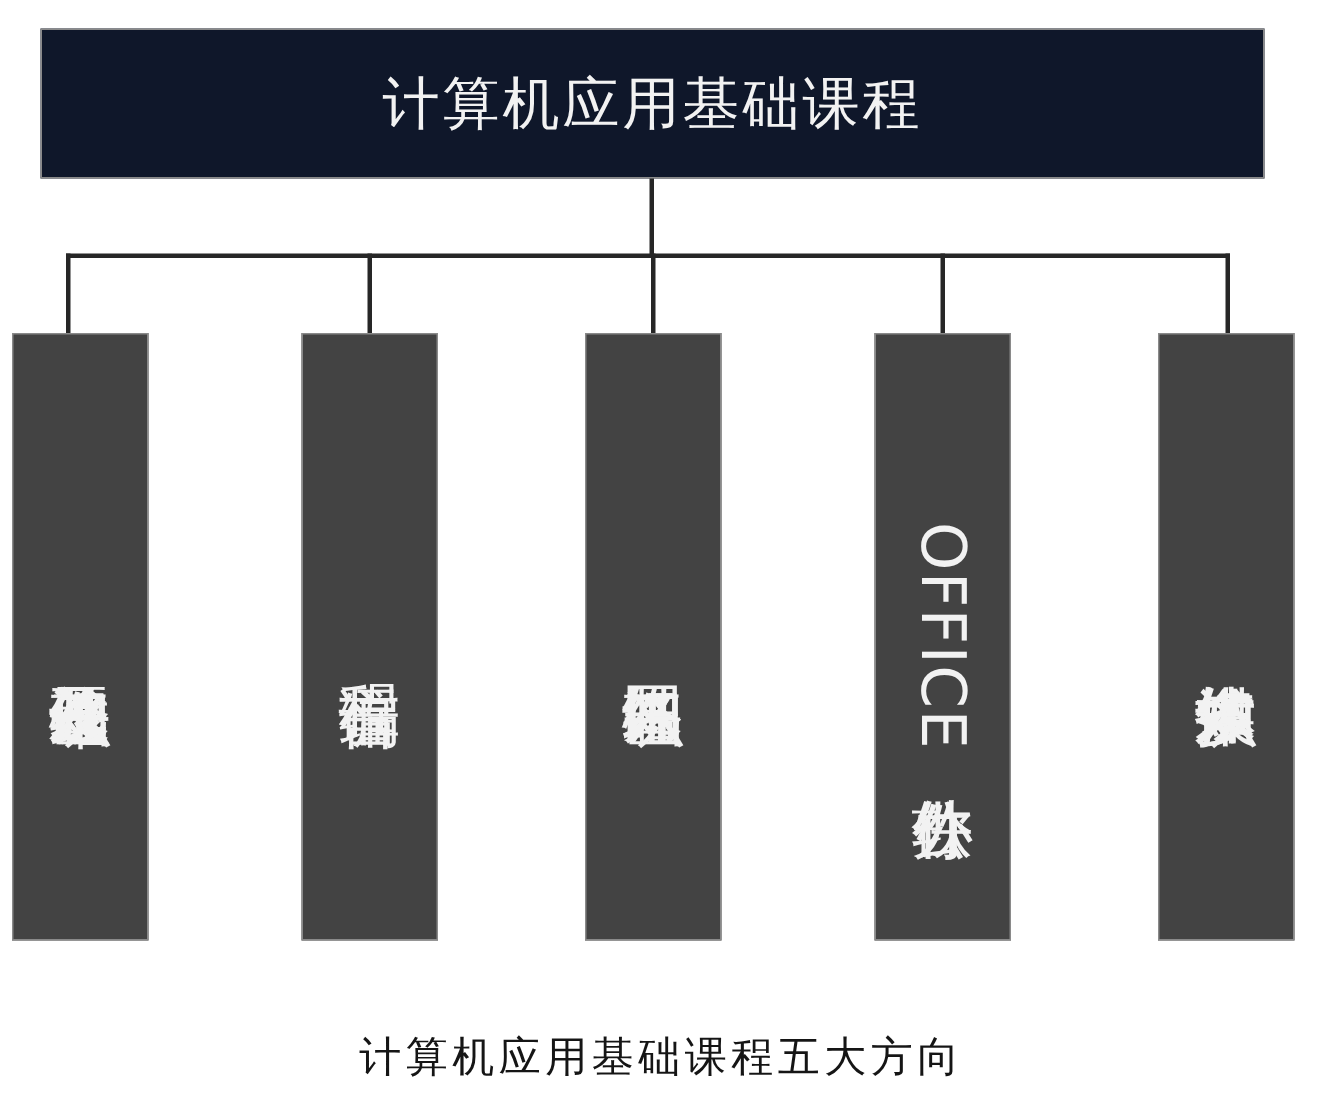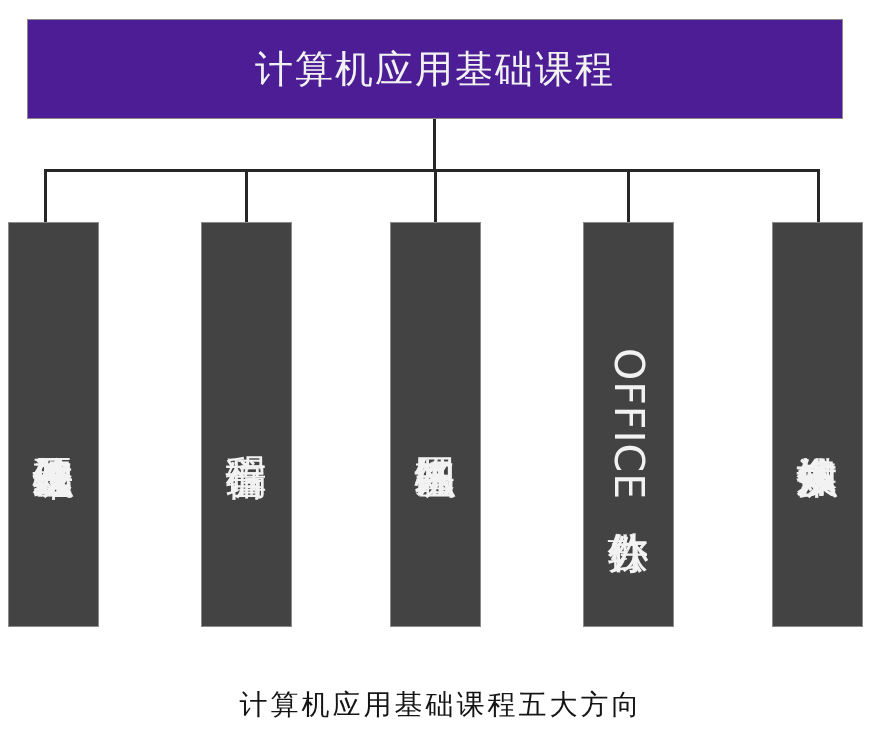--- a/index.html
+++ b/index.html
@@ -22,21 +22,21 @@
     height: 738px;
   }
 
   
   .root-box {
     position: absolute;
     left: 27px;
     top: 19px;
     width: 816px;
     height: 100px;
-    background: #4c1d95;
+    background: #0f172a;
     border: 1px solid #8a8a8a;
     box-sizing: border-box;
     display: flex;
     align-items: center;
     justify-content: center;
   }
   .root-label {
     color: #f2f2f2;
     font-size: 38px;
     letter-spacing: 2px;

